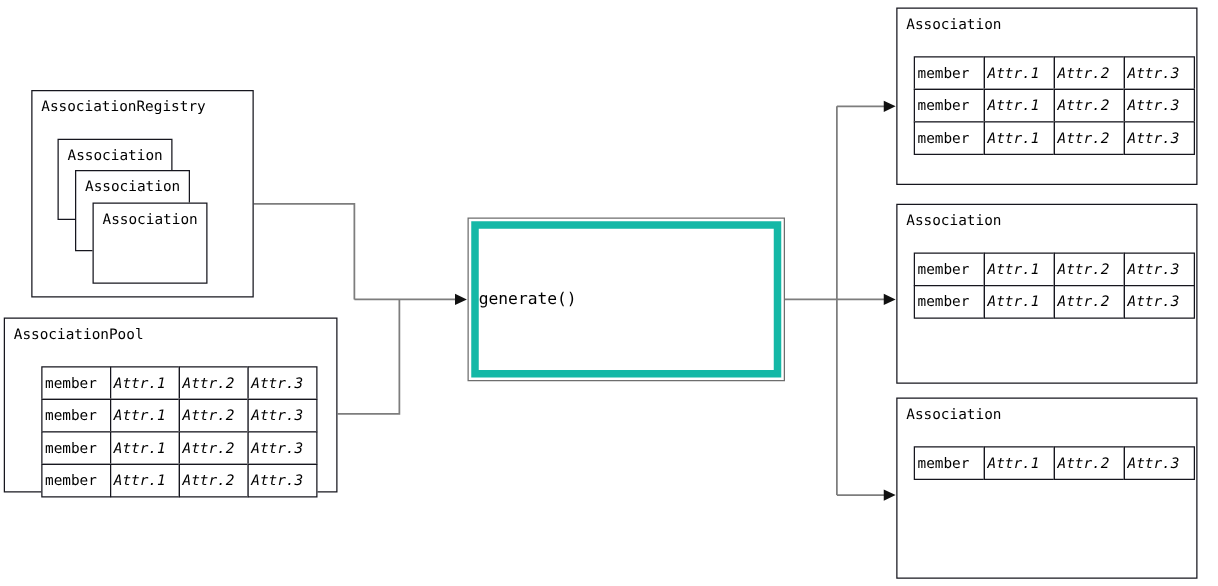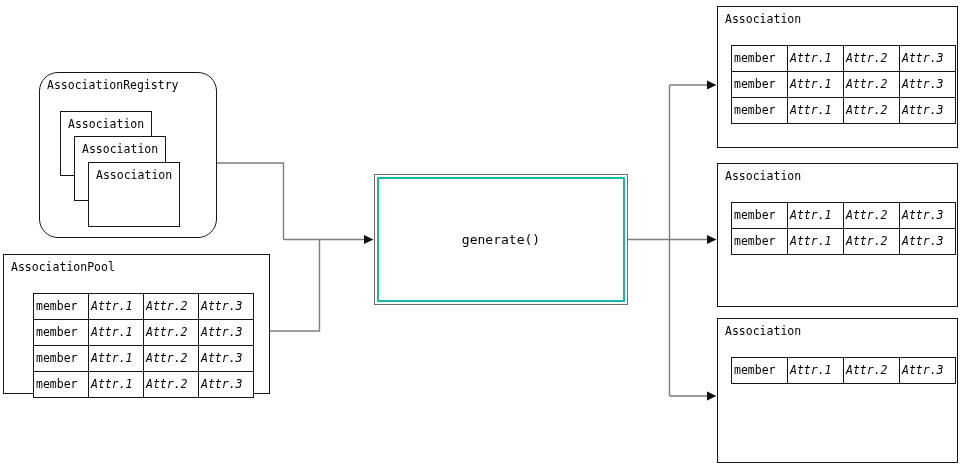--- a/index.html
+++ b/index.html
@@ -39,39 +39,38 @@
     background: #ffffff;
     z-index: 2;
   }
   .box-title {
     position: absolute;
     left: 7px;
     top: 5px;
     font-size: 11.5px;
     white-space: nowrap;
   }
-  .registry { left: 39px; top: 72px; width: 178px; height: 166px; border-radius: 19px; }
+  .registry { left: 25px; top: 72px; width: 178px; height: 166px; }
   .stack    { width: 92px; height: 65px; }
   .stack1   { left: 20px; top: 38px; }
   .stack2   { left: 34px; top: 63px; }
   .stack3   { left: 48px; top: 89px; }
   .pool     { left: 3px;  top: 254px; width: 267px; height: 140px; }
   .generate {
     left: 374px; top: 174px; width: 254px; height: 131px;
     border: 1px solid #6e6e6e;
     padding: 2px;
   }
   .generate-inner {
     box-sizing: border-box;
     width: 100%;
     height: 100%;
-    border: 2px solid #14b8a6;
+    border: 6px solid #14b8a6;
     display: flex;
     align-items: center;
-    justify-content: center;
   }
   .gen-label { font-size: 13px; }
   .out  { left: 717px; width: 241px; }
   .out1 { top: 6px;   height: 142px; }
   .out2 { top: 163px; height: 144px; }
   .out3 { top: 318px; height: 145px; }
   .dtable { position: absolute; }
   .pool-table { left: 29px; top: 38px; }
   .out-table  { left: 13px; top: 38px; }
   .trow { display: flex; }

